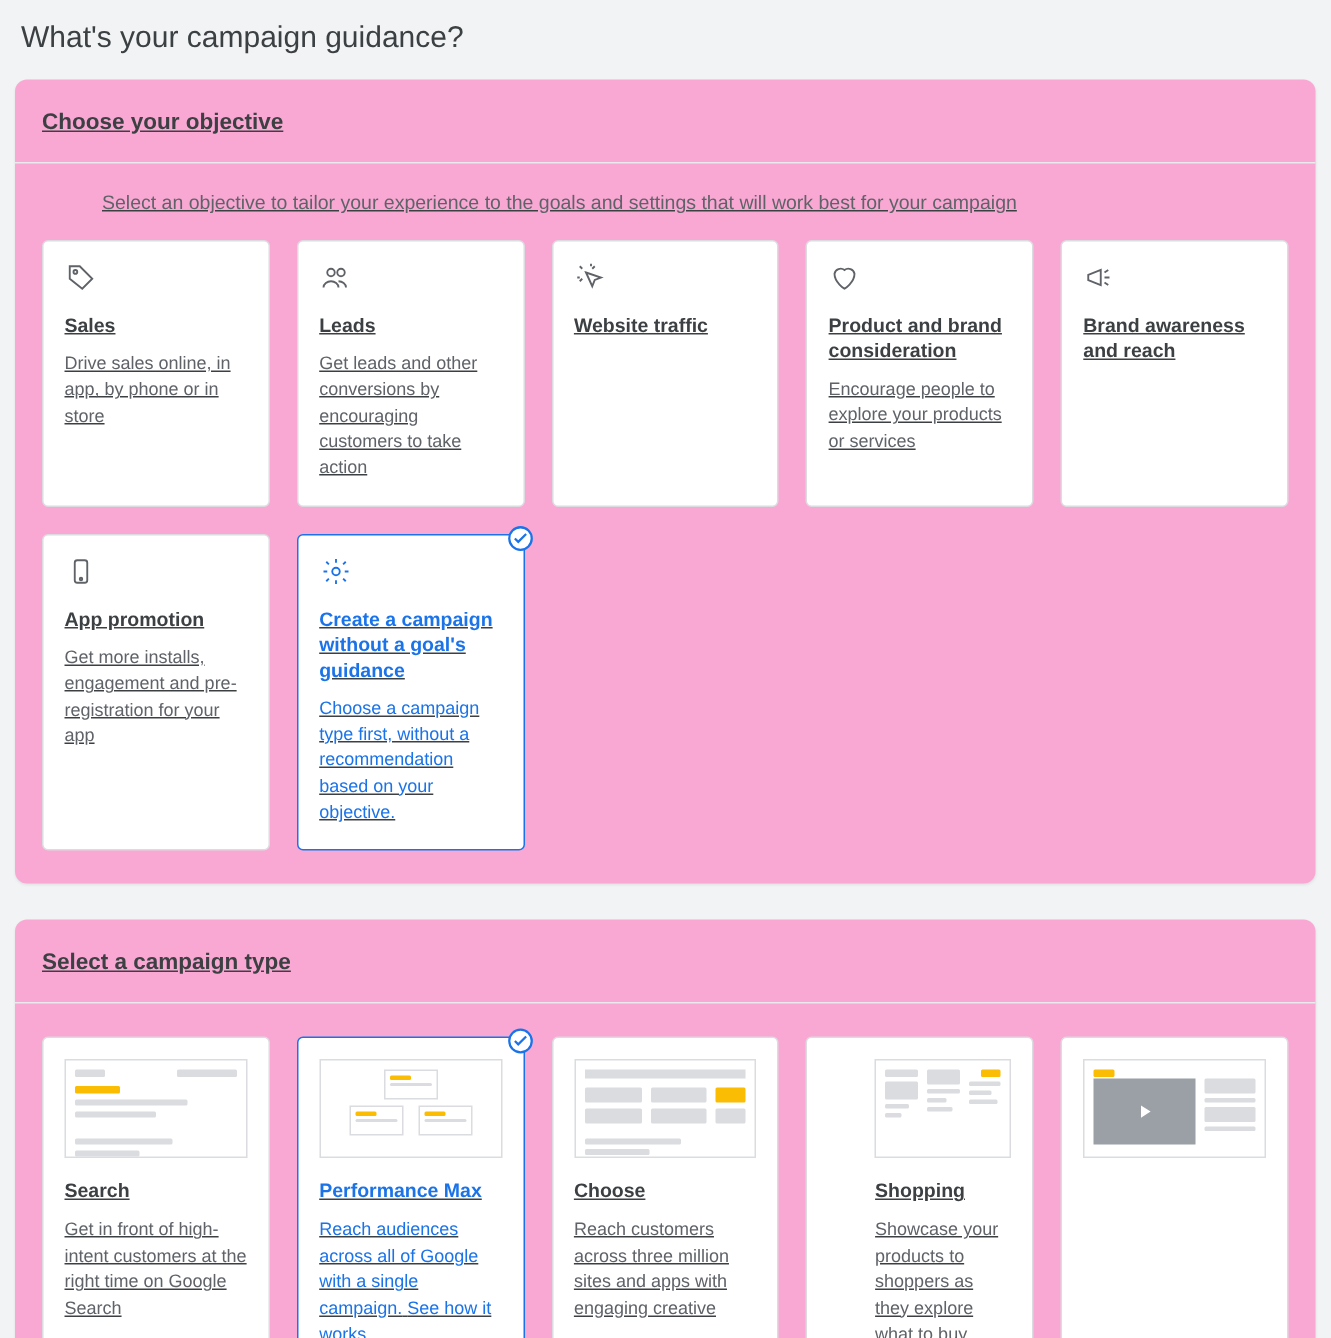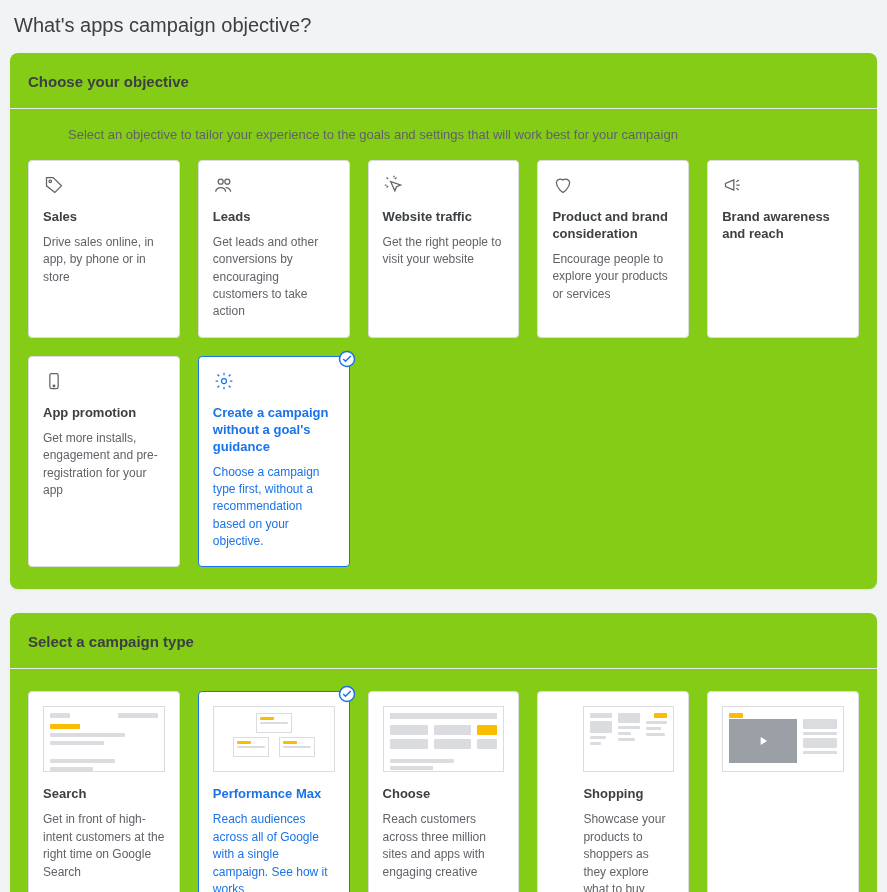--- a/index.html
+++ b/index.html
@@ -1,18 +1,18 @@
 <!DOCTYPE html>
 <html><head>
 <meta charset="utf-8">
 <style>
 * { box-sizing: border-box; margin: 0; padding: 0; }
 body { font-family: Arial, Helvetica, sans-serif; background: #f1f3f4; color: #3c4043; width: 887px; }
 .page-title { font-size: 20px; font-weight: 400; color: #3c4043; padding: 14px 10px 16px 14px; }
-.panel { background: #84cc16; border-radius: 8px; margin: 0 10px 24px 10px; box-shadow: 0 1px 2px rgba(0,0,0,0.08); }
+.panel { background: #f9a8d4; border-radius: 8px; margin: 0 10px 24px 10px; box-shadow: 0 1px 2px rgba(0,0,0,0.08); text-decoration: underline; }
 .panel-header { font-size: 15px; font-weight: 600; color: #3c4043; padding: 20px 18px 18px 18px; border-bottom: 1px solid #e8eaed; }
 .panel-sub { font-size: 13px; color: #5f6368; padding: 18px 18px 10px 18px; margin-left: 40px; }
 .grid { display: grid; grid-template-columns: repeat(5, 1fr); gap: 18px; padding: 8px 18px 22px 18px; }
 .card { border: 1px solid #dadce0; border-radius: 4px; padding: 14px 14px 16px 14px; background: #fff; cursor: pointer; position: relative; min-height: 140px; }
 .card.selected { border: 1px solid #1a73e8; }
 .card.selected .card-title, .card.selected .card-desc, .card.selected .card-link { color: #1a73e8; }
 .card.selected .icon svg { stroke: #1a73e8; fill: none; }
 .icon { height: 22px; margin-bottom: 12px; }
 .icon svg { width: 22px; height: 20px; stroke: #5f6368; fill: none; stroke-width: 1.5; }
 .card-title { font-size: 13px; font-weight: 600; color: #3c4043; margin-bottom: 8px; line-height: 1.3; }
@@ -44,21 +44,21 @@
 .thumb-app .head{height:5px;width:100%;background:#dadce0;margin-bottom:6px;}
 .thumb-app .row{display:flex;gap:6px;align-items:center;margin-bottom:4px;}
 .thumb-app .av{width:14px;height:14px;background:#9aa0a6;}
 .thumb-smart{display:flex;gap:6px;}
 .thumb-smart .col{flex:1;display:flex;flex-direction:column;gap:3px;}
 .thumb-discovery .big{height:22px;width:100%;background:#9aa0a6;margin-bottom:5px;}
 </style>
 </head>
 <body>
 
-<div class="page-title">What's apps campaign objective?</div>
+<div class="page-title">What's your campaign guidance?</div>
 
 <div class="panel">
   <div class="panel-header">Choose your objective</div>
   <div class="panel-sub">Select an objective to tailor your experience to the goals and settings that will work best for your campaign</div>
   <div class="grid">
 
     <div class="card">
       <div class="icon"><svg viewBox="0 0 24 24">
             <path d="M3 3h8l10 10-8 8L3 13V3z"></path>
             <circle cx="7.5" cy="7.5" r="1.5"></circle>
@@ -77,21 +77,20 @@
       <div class="card-title">Leads</div>
       <div class="card-desc">Get leads and other conversions by encouraging customers to take action</div>
     </div>
 
     <div class="card">
       <div class="icon"><svg viewBox="0 0 24 24">
             <path d="M8 8l12 4-5 2-2 5-5-11z"></path>
             <path d="M5 5l-2-2M12 3V1M3 12H1M5 13l-2 2M13 5l2-2"></path>
           </svg></div>
       <div class="card-title">Website traffic</div>
-      <div class="card-desc">Get the right people to visit your website</div>
     </div>
 
     <div class="card">
       <div class="icon"><svg viewBox="0 0 24 24">
             <path d="M12 21s-8-5-8-12a5 5 0 0 1 8-3 5 5 0 0 1 8 3c0 7-8 12-8 12z"></path>
           </svg></div>
       <div class="card-title">Product and brand consideration</div>
       <div class="card-desc">Encourage people to explore your products or services</div>
     </div>
 

